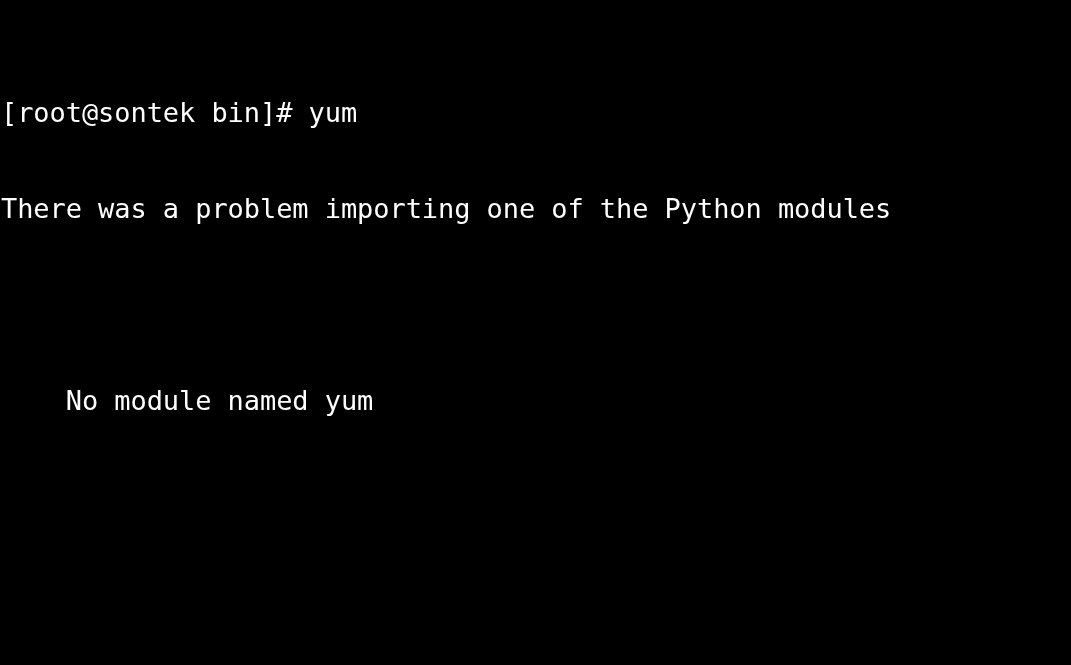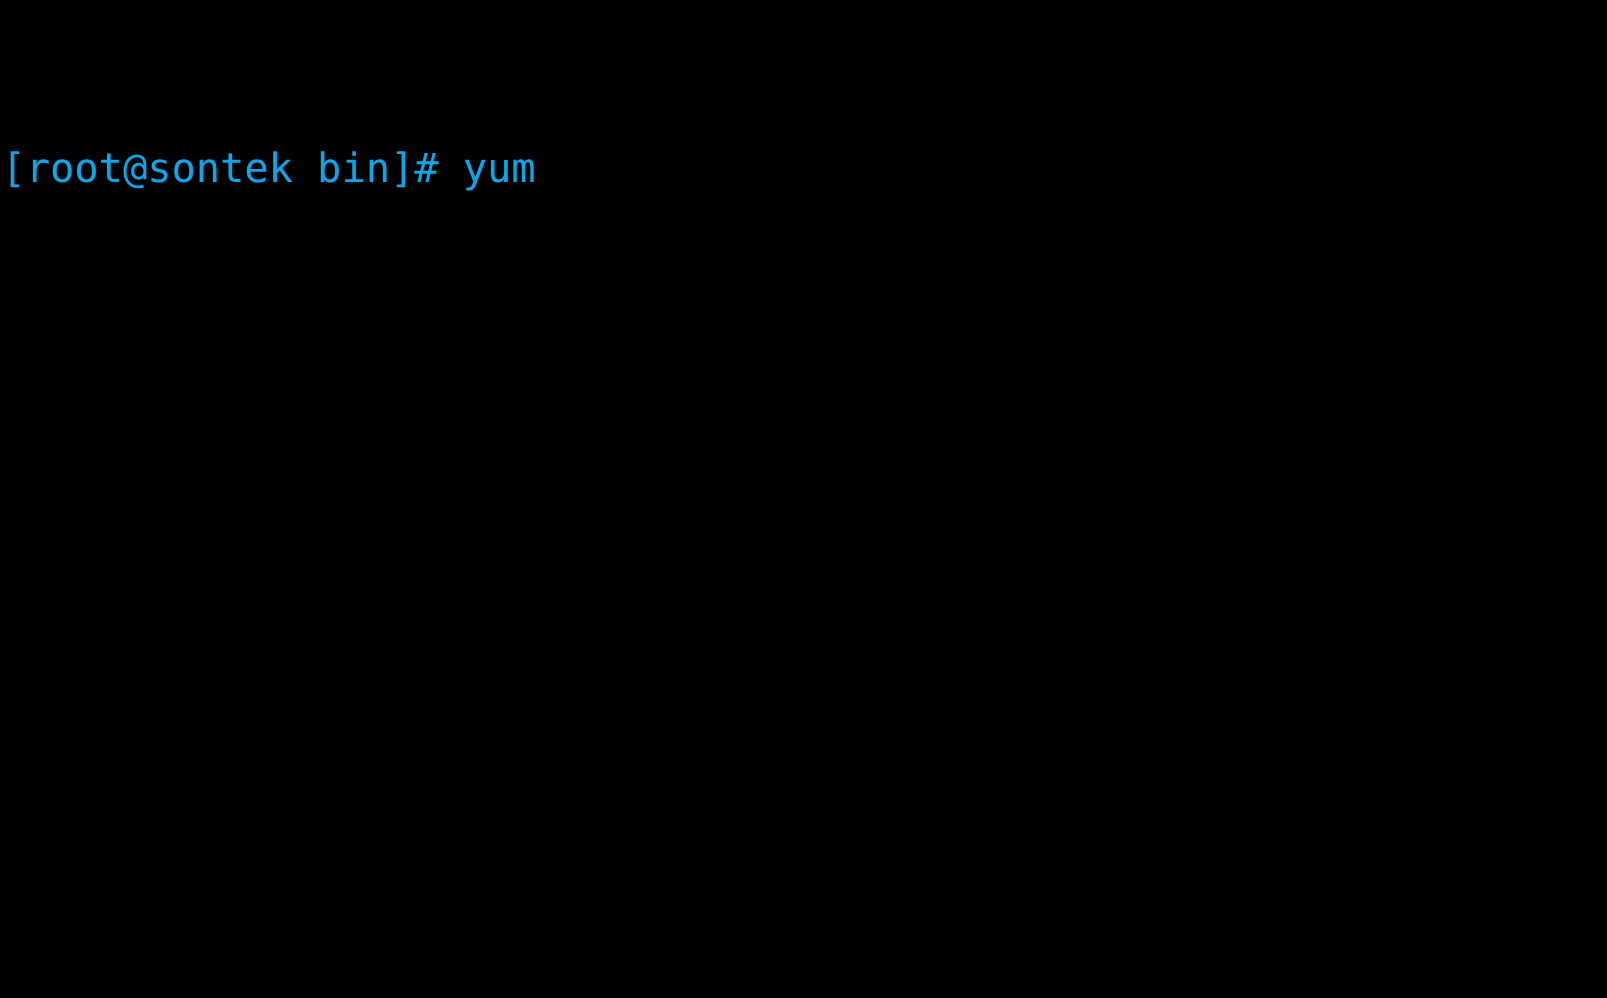--- a/index.html
+++ b/index.html
@@ -30,24 +30,26 @@
     height: 32px;
     white-space: pre;
   }
   .blank {
     height: 32px;
   }
 </style>
 </head>
 <body style="background: rgb(0, 0, 0);">
 
-<div id="terminal" style="background: rgb(0, 0, 0); color: #0ea5e9;">
+<div id="terminal" style="background: rgb(0, 0, 0); color: #ffffff;">
 
   <div class="line">[root@sontek bin]# yum</div>
+  <div class="line">There was a problem importing one of the Python modules</div>
   <div class="line blank"></div>
+  <div class="line">    No module named yum</div>
   <div class="line blank"></div>
   
   
   
   
   
   
   
   
   

